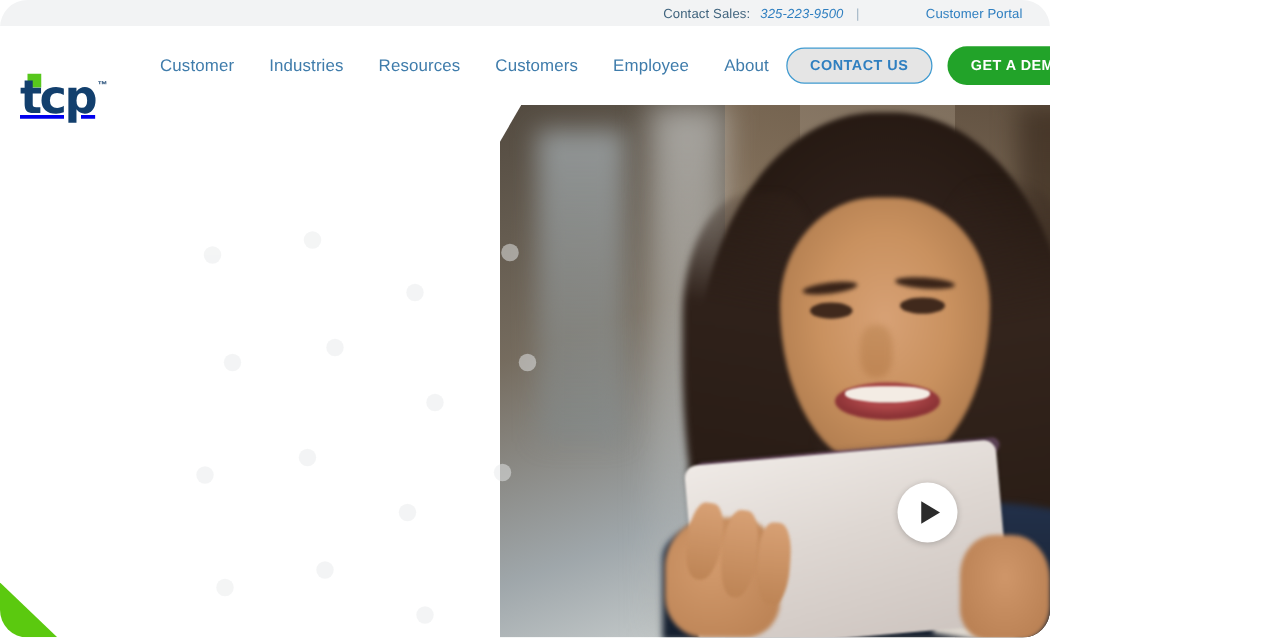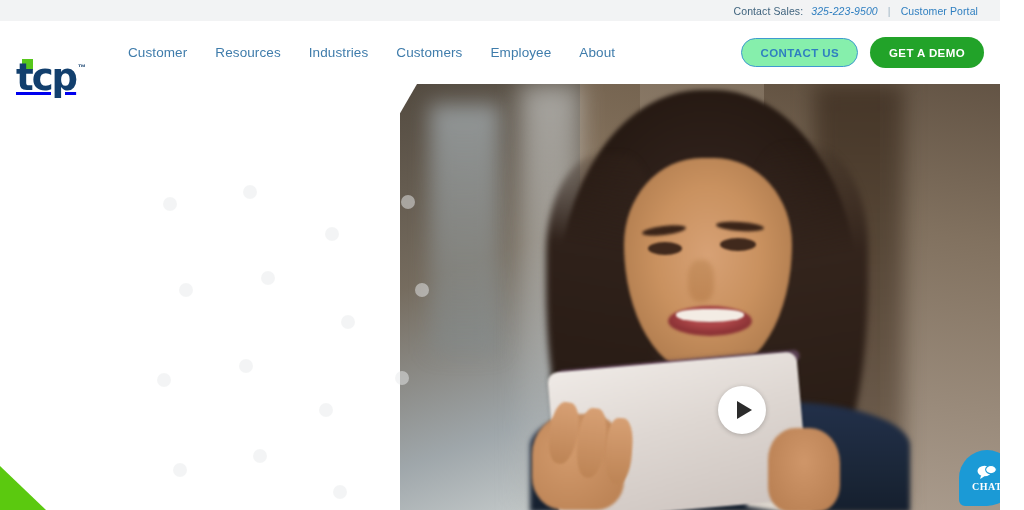--- a/index.html
+++ b/index.html
@@ -7,23 +7,24 @@
   html, body {
     width: 1024px;
     height: 510px;
     overflow: hidden;
     font-family: "Liberation Sans", sans-serif;
     background: #ffffff;
   }
 
   .page {
     position: relative;
-    width: 1000px;
+    width: 840px;
     height: 510px;
     overflow: hidden;
+    border-radius: 22px;
   }
 
   
   .utility-bar {
     position: relative;
     height: 21px;
     background: #f2f3f4;
     display: flex;
     align-items: center;
     justify-content: flex-end;
@@ -36,20 +37,21 @@
   .utility-bar .label { color: #3f637d; }
   .utility-bar .phone {
     color: #2f7fc0;
     text-decoration: none;
     font-style: italic;
   }
   .utility-bar .sep { color: #9fb4c3; padding: 0 2px; }
   .utility-bar .portal {
     color: #2f7fc0;
     text-decoration: none;
+    margin-left: 43px;
   }
 
   
   .navbar {
     position: relative;
     height: 63px;
     background: #ffffff;
     display: flex;
     align-items: center;
     padding: 0 16px 0 14px;
@@ -117,21 +119,21 @@
   }
   .btn-outline {
     display: inline-flex;
     align-items: center;
     justify-content: center;
     height: 29px;
     padding: 0 18px;
     border: 1.5px solid #3f9ad0;
     border-radius: 16px;
     color: #2f7fc0;
-    background: #86efac;
+    background: #e5e5e5;
     font-size: 11.5px;
     font-weight: 700;
     letter-spacing: .4px;
     text-decoration: none;
     cursor: pointer;
   }
   .btn-green {
     display: inline-flex;
     align-items: center;
     justify-content: center;
@@ -411,22 +413,22 @@
   <div class="navbar">
 
     <a class="logo" href="#">
       <span class="logo-accent"></span>
       <span class="logo-text">tcp</span>
       <span class="logo-tm">™</span>
     </a>
 
     <nav class="nav-links">
       <a class="nav-link" href="#">Customer</a>
+      <a class="nav-link" href="#">Industries</a>
       <a class="nav-link" href="#">Resources</a>
-      <a class="nav-link" href="#">Industries</a>
       <a class="nav-link" href="#">Customers</a>
       <a class="nav-link" href="#">Employee</a>
       <a class="nav-link" href="#">About</a>
     </nav>
 
     <div class="nav-actions">
       <a class="btn-outline" href="#">CONTACT US</a>
       <a class="btn-green" href="#">GET A DEMO</a>
     </div>
   </div>

